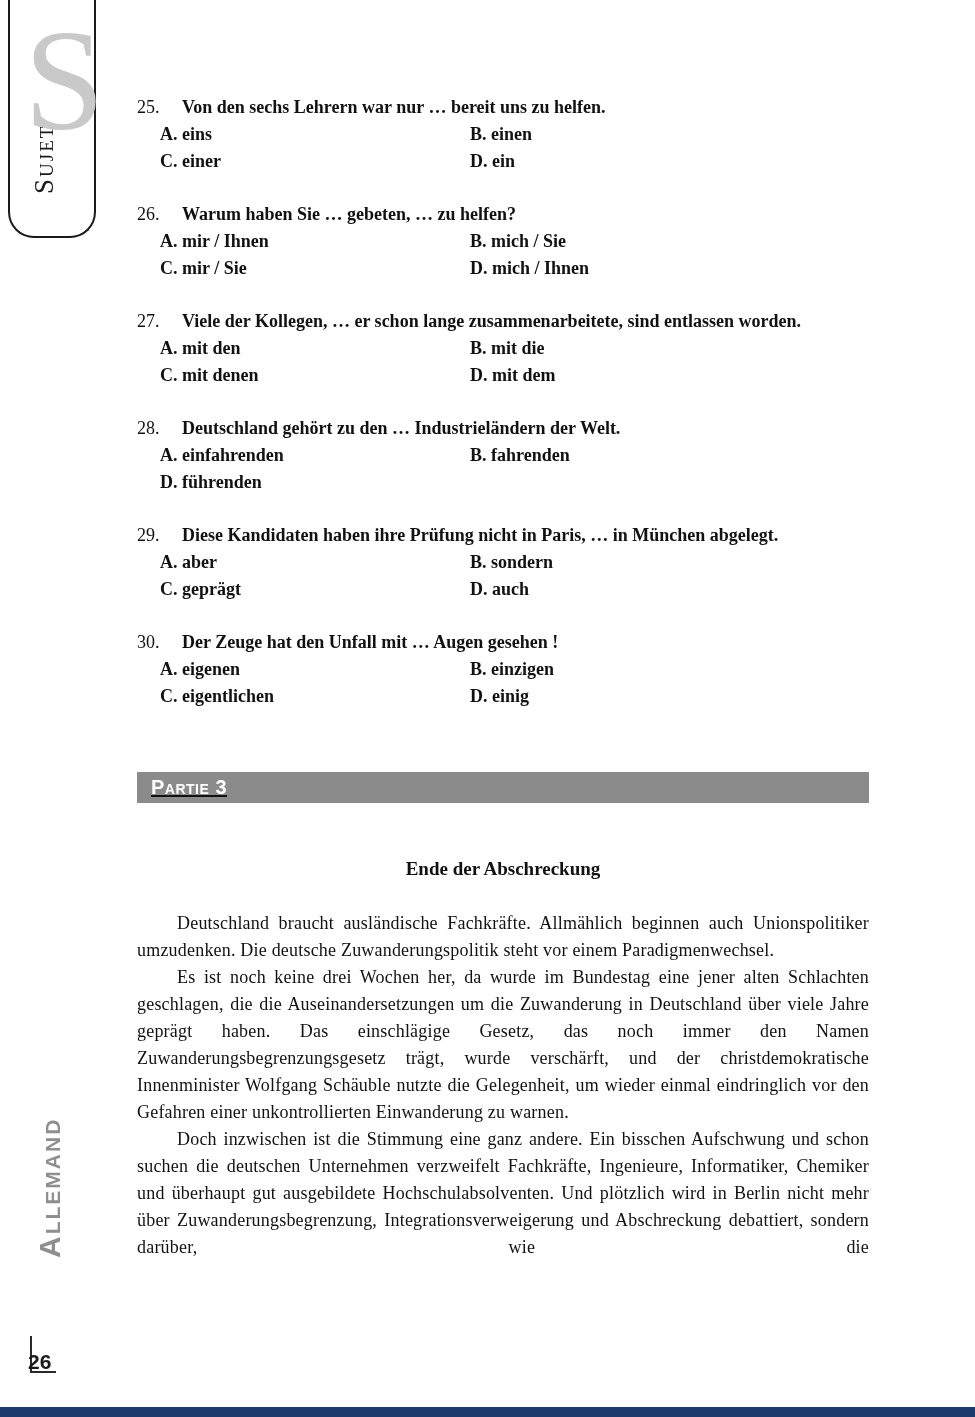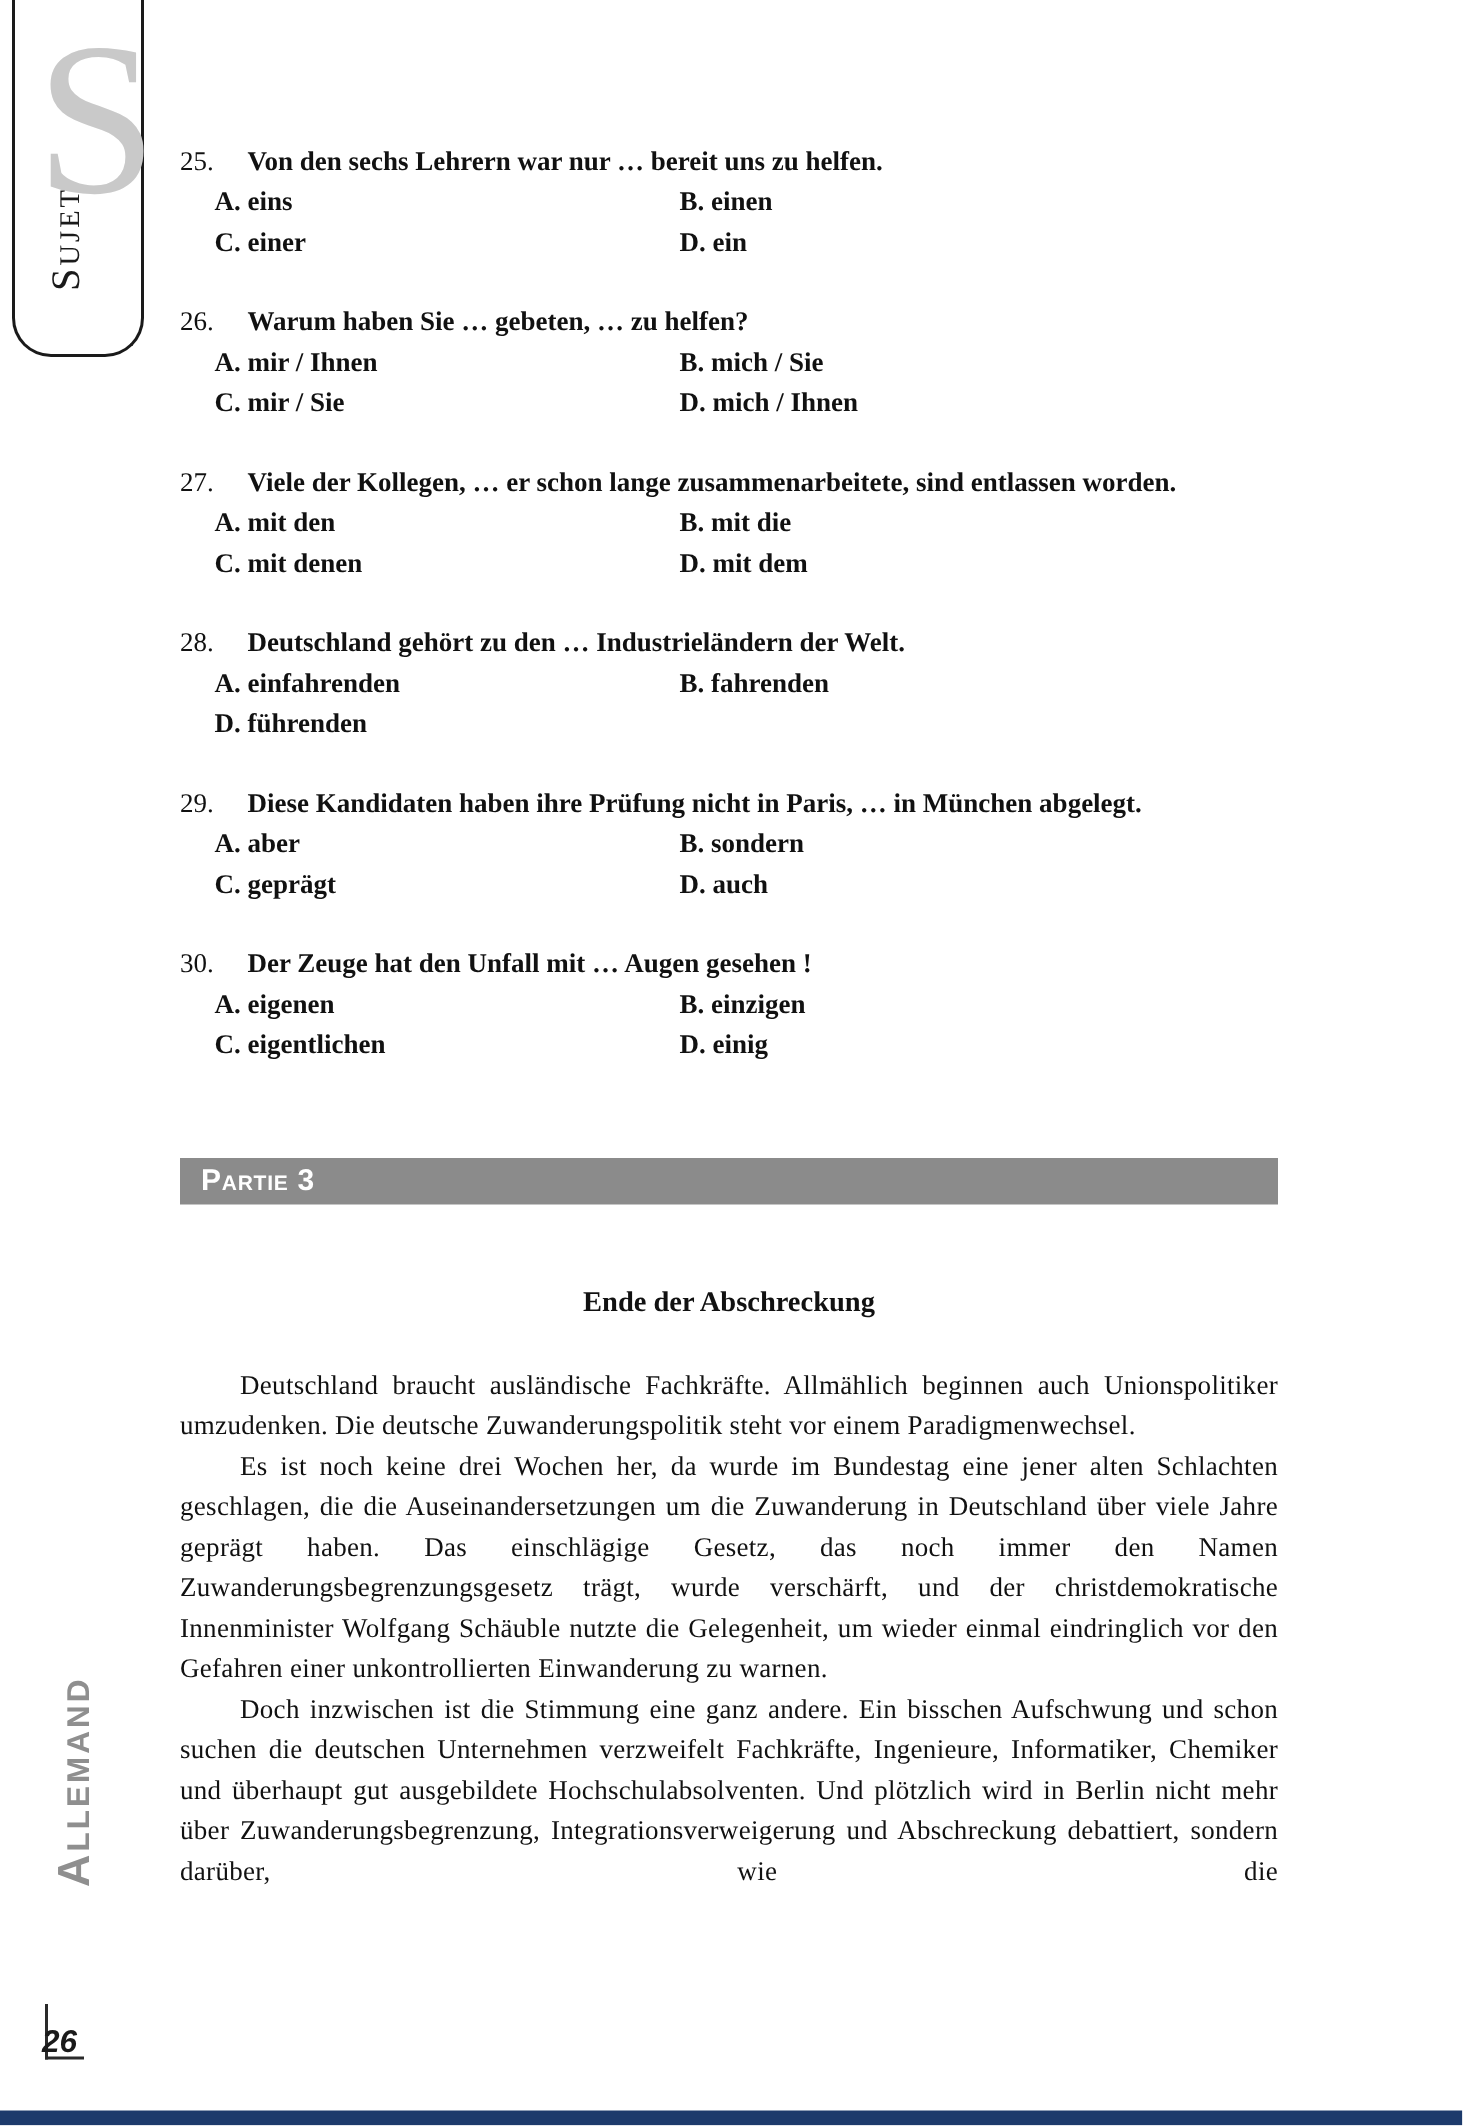--- a/index.html
+++ b/index.html
@@ -69,33 +69,32 @@
     border-left: 2px solid #2a2a2a;
     border-bottom: 2px solid #2a2a2a;
   }
   .page-number {
     position: absolute;
     left: 28px; top: 1350px;
     font-family: "Liberation Sans", sans-serif;
     font-weight: bold;
     font-size: 21px;
     color: #1a1a1a;
-    font-style: italic;
   }
   .bottom-bar {
     position: absolute;
     left: 0; bottom: 0;
     width: 100%; height: 10px;
     background: #1c3a6b;
   }
 
   
   .content {
     position: absolute;
-    left: 120px; top: 94px;
+    left: 137px; top: 94px;
     width: 732px;
   }
 
   .question { margin-bottom: 26px; font-size: 18px; line-height: 27px; }
   .q-head { display: flex; }
   .q-num { width: 45px; flex-shrink: 0; }
   .q-text { flex: 1; font-weight: bold; }
   .q-options {
     margin-left: 23px;
     display: grid;
@@ -103,20 +102,21 @@
     font-weight: bold;
   }
 
   .section-bar {
     margin-top: 62px;
     height: 31px;
     background: #8b8b8b;
     display: flex;
     align-items: center;
     padding-left: 14px;
+    text-decoration: underline;
   }
   .section-bar-label {
     font-family: "Liberation Sans", sans-serif;
     font-variant: small-caps;
     font-weight: bold;
     font-size: 20px;
     color: #ffffff;
     letter-spacing: 0.5px;
   }
 

